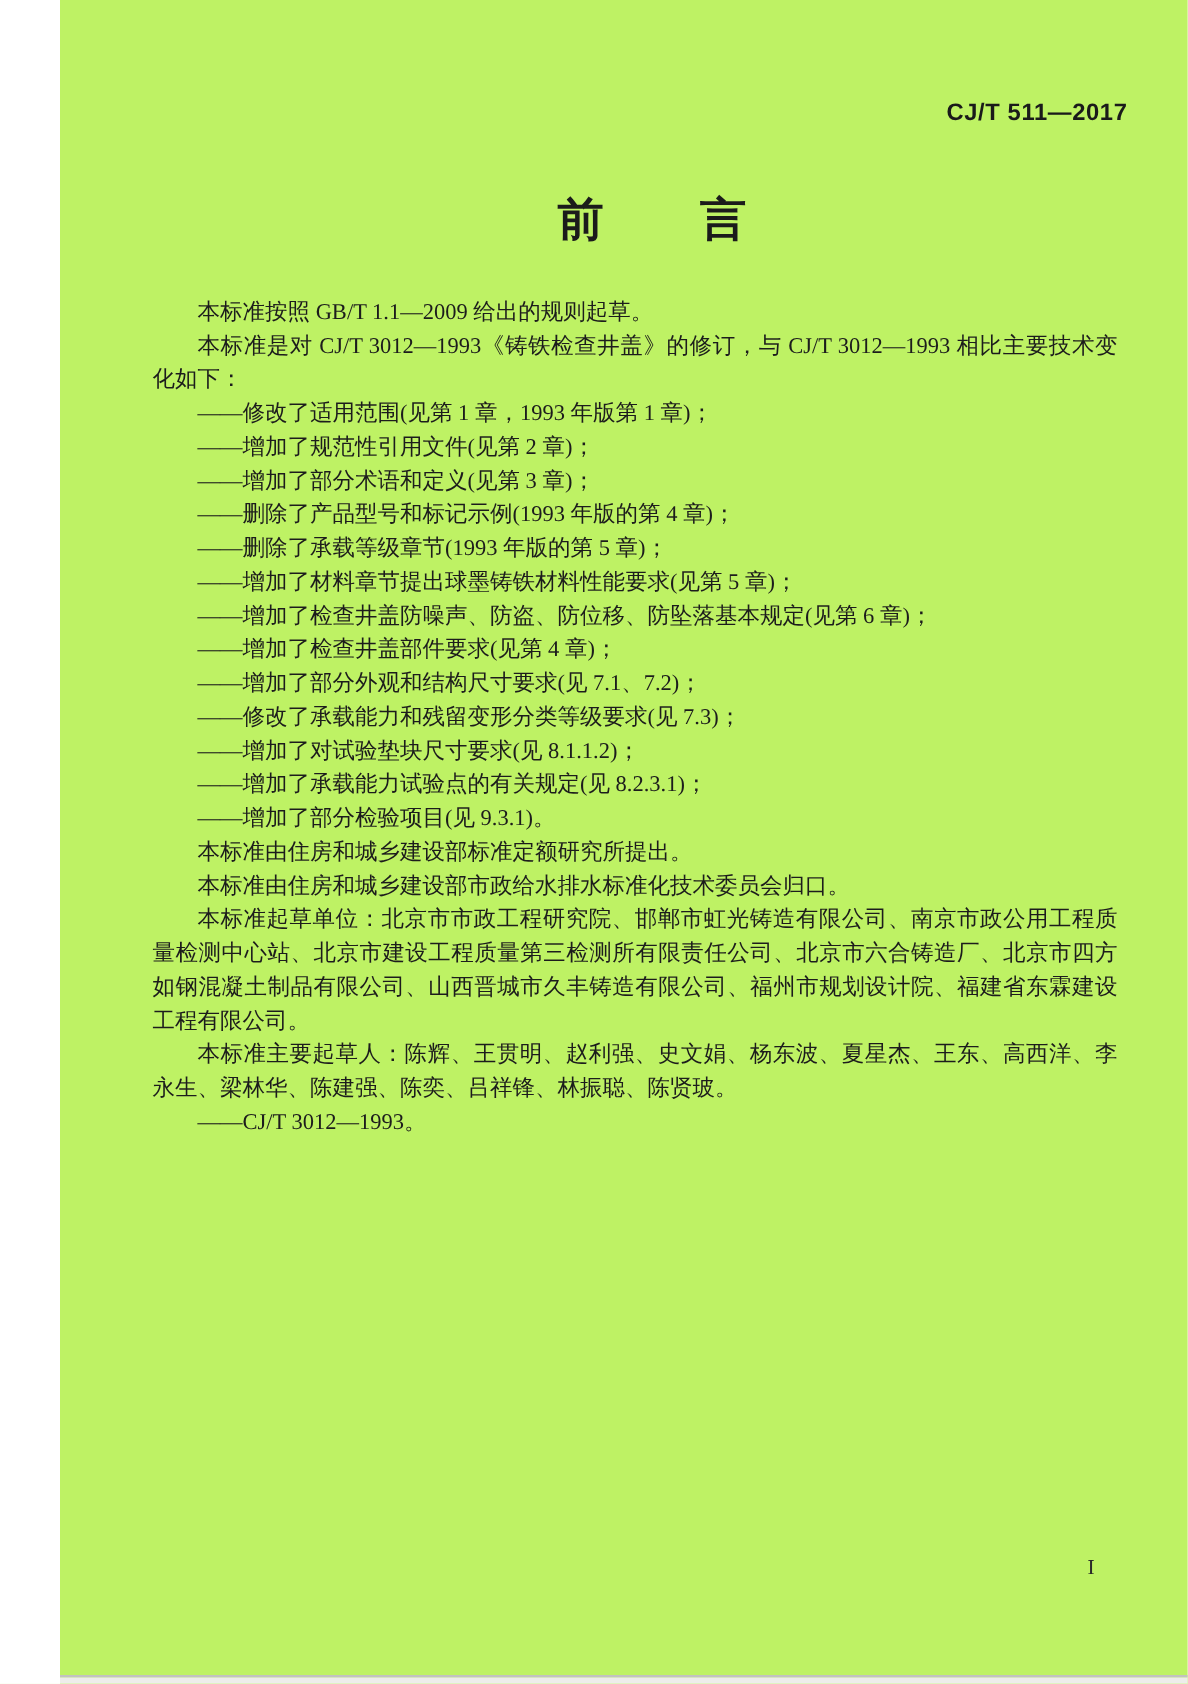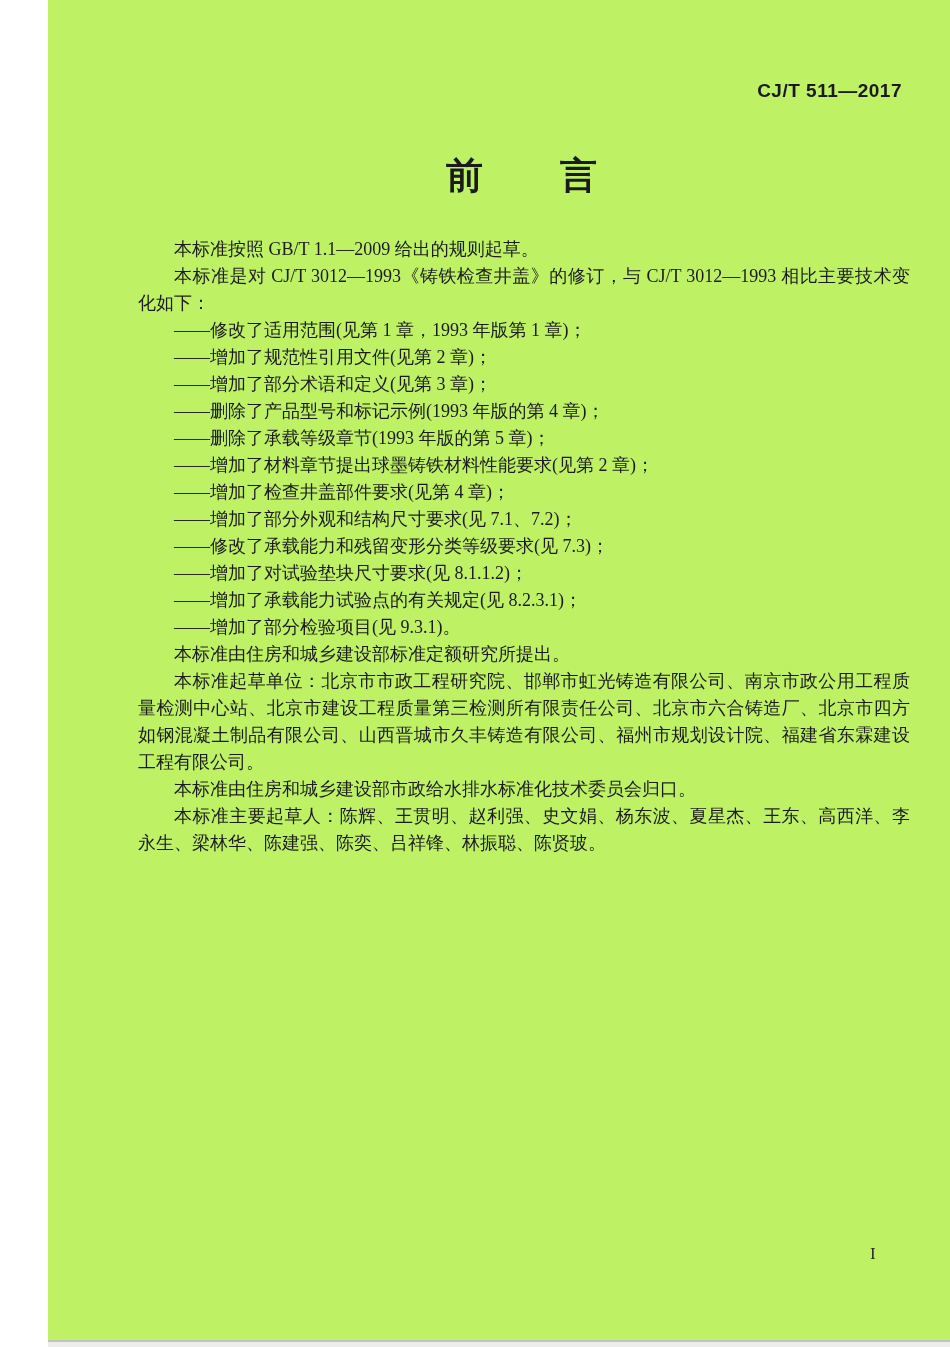--- a/index.html
+++ b/index.html
@@ -54,21 +54,21 @@
     font-family: "Liberation Sans", "DejaVu Sans", sans-serif;
     font-weight: bold;
     font-size: 37px;
     line-height: 48px;
     color: #1b1b1b;
     letter-spacing: 1px;
   }
   .content {
     position: absolute;
     top: 236px;
-    left: 90px;
+    left: 74px;
     width: 772px;
     font-size: 18px;
     line-height: 27px;
     text-align: justify;
     color: #1c1c1c;
   }
   .content p {
     margin: 0;
     text-indent: 2em;
   }
@@ -95,31 +95,33 @@
 
   <div class="content">
     <p>本标准按照 GB/T 1.1—2009 给出的规则起草。</p>
     <p>本标准是对 CJ/T 3012—1993《铸铁检查井盖》的修订，与 CJ/T 3012—1993 相比主要技术变化如下：</p>
 
     <div class="line">——修改了适用范围(见第 1 章，1993 年版第 1 章)；</div>
     <div class="line">——增加了规范性引用文件(见第 2 章)；</div>
     <div class="line">——增加了部分术语和定义(见第 3 章)；</div>
     <div class="line">——删除了产品型号和标记示例(1993 年版的第 4 章)；</div>
     <div class="line">——删除了承载等级章节(1993 年版的第 5 章)；</div>
-    <div class="line">——增加了材料章节提出球墨铸铁材料性能要求(见第 2 章)；</div>
+    <div class="line">——增加了材料章节提出球墨铸铁材料性能要求(见第 5 章)；</div>
+    <div class="line">——增加了检查井盖防噪声、防盗、防位移、防坠落基本规定(见第 6 章)；</div>
     <div class="line">——增加了检查井盖部件要求(见第 4 章)；</div>
     <div class="line">——增加了部分外观和结构尺寸要求(见 7.1、7.2)；</div>
     <div class="line">——修改了承载能力和残留变形分类等级要求(见 7.3)；</div>
     <div class="line">——增加了对试验垫块尺寸要求(见 8.1.1.2)；</div>
     <div class="line">——增加了承载能力试验点的有关规定(见 8.2.3.1)；</div>
     <div class="line">——增加了部分检验项目(见 9.3.1)。</div>
 
     <p>本标准由住房和城乡建设部标准定额研究所提出。</p>
+    <p>本标准由住房和城乡建设部市政给水排水标准化技术委员会归口。</p>
     <p>本标准起草单位：北京市市政工程研究院、邯郸市虹光铸造有限公司、南京市政公用工程质量检测中心站、北京市建设工程质量第三检测所有限责任公司、北京市六合铸造厂、北京市四方如钢混凝土制品有限公司、山西晋城市久丰铸造有限公司、福州市规划设计院、福建省东霖建设工程有限公司。</p>
-    <p>本标准由住房和城乡建设部市政给水排水标准化技术委员会归口。</p>
     <p>本标准主要起草人：陈辉、王贯明、赵利强、史文娟、杨东波、夏星杰、王东、高西洋、李永生、梁林华、陈建强、陈奕、吕祥锋、林振聪、陈贤玻。</p>
+    <div class="line">——CJ/T 3012—1993。</div>
   </div>
 
   <div class="page-number">I</div>
 
   <div class="scan-bottom-line"></div>
   <div class="scan-bottom-shade"></div>
 </div>
 
 </body></html>

